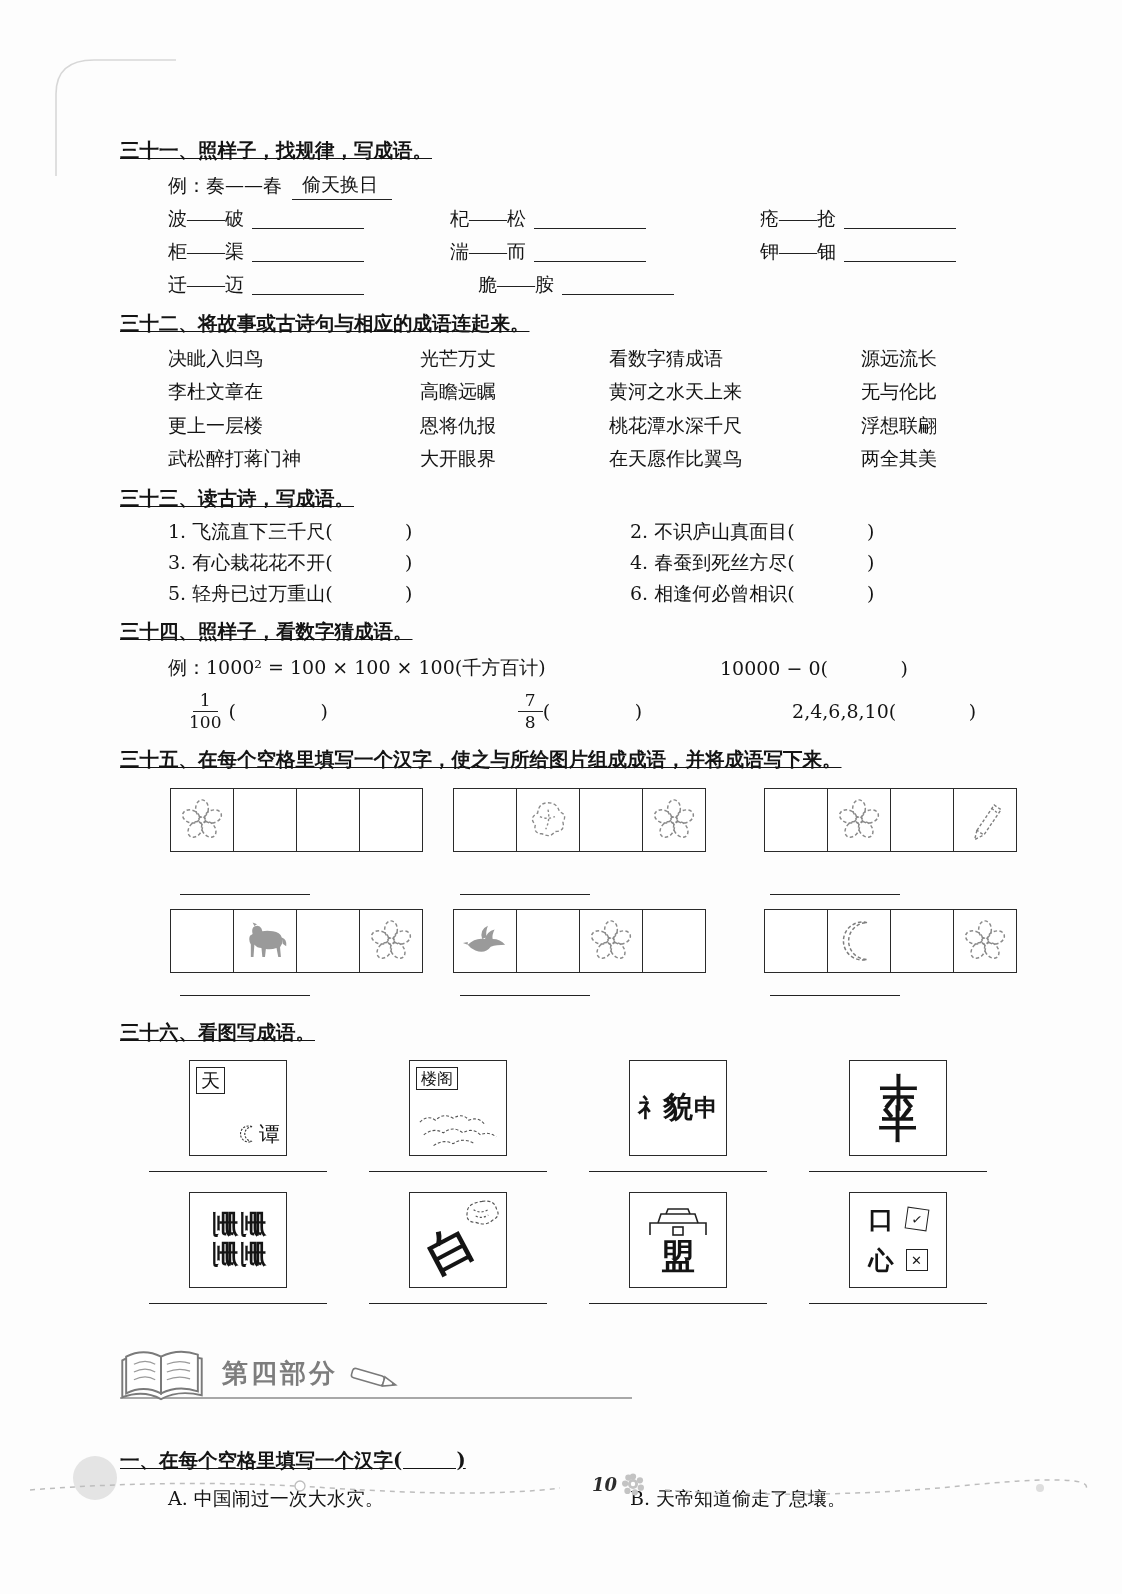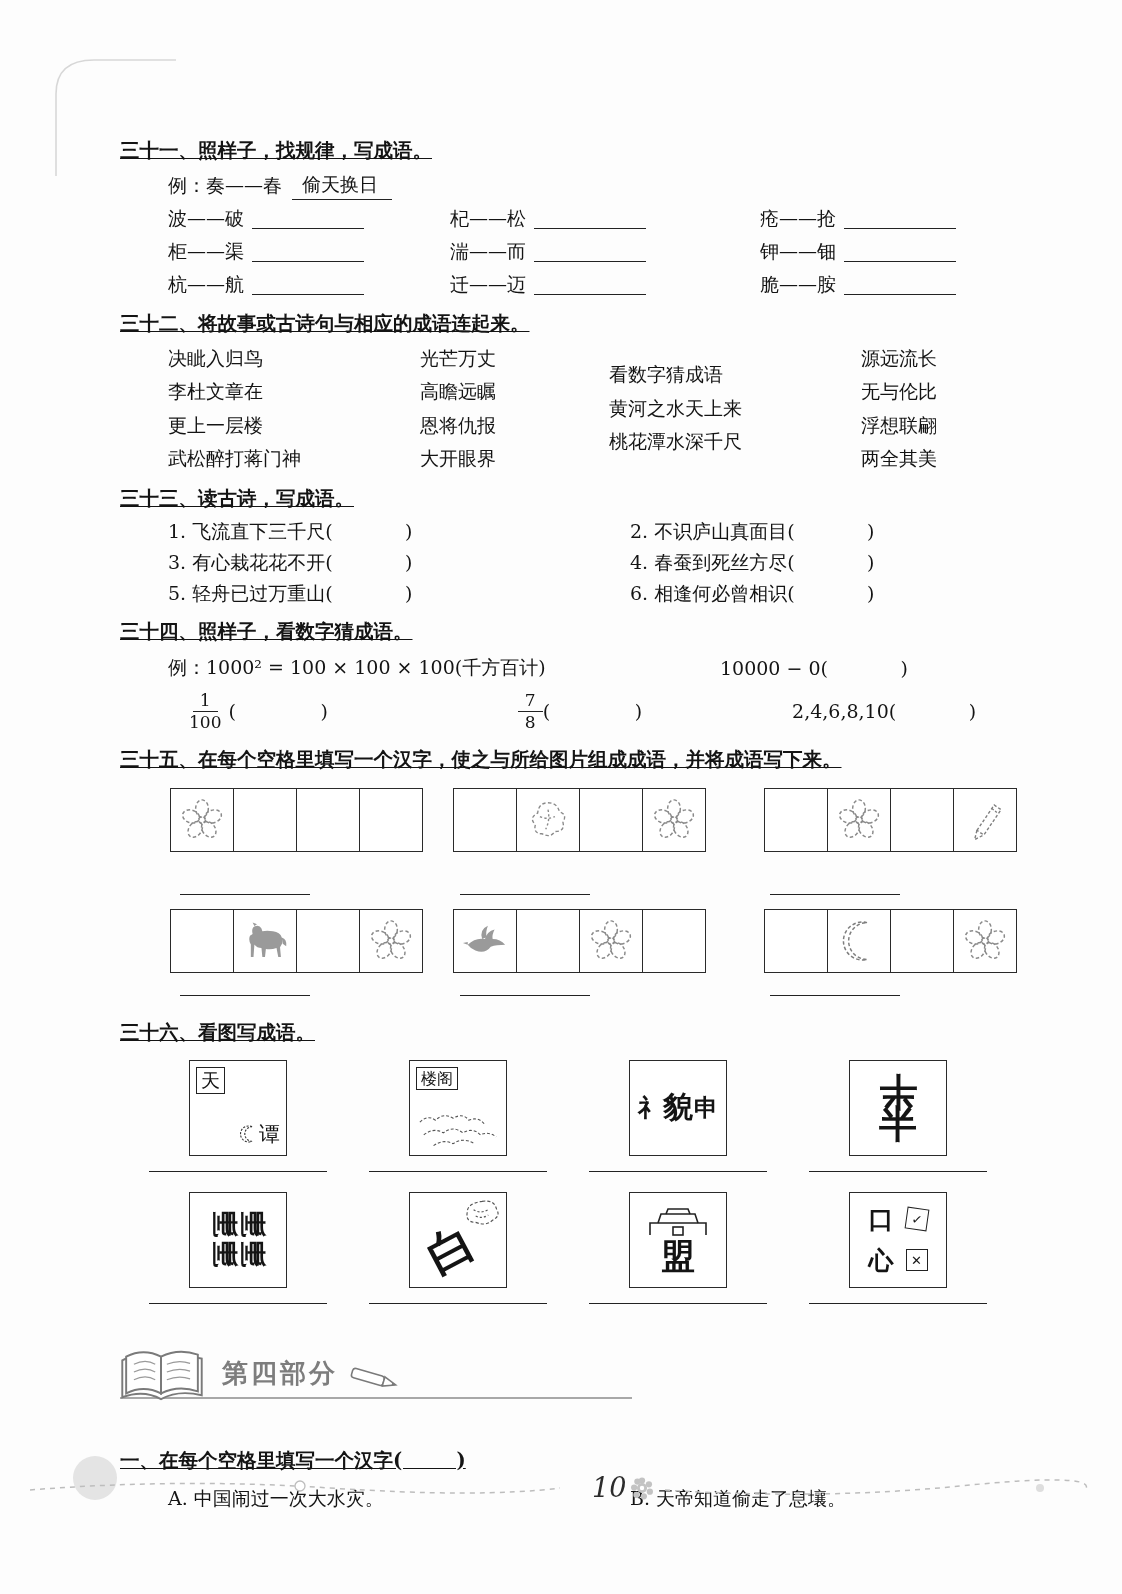--- a/index.html
+++ b/index.html
@@ -13,21 +13,21 @@
   .corner-arc{position:absolute;top:50px;left:50px;}
   h3{font-size:19.5px;font-weight:bold;margin:0;line-height:1.35;text-decoration:underline;}
   .indent{margin-left:48px;}
   .line{display:flex;align-items:baseline;}
   .pre{white-space:pre;}
   .blank{display:inline-block;width:112px;height:19px;border-bottom:1.2px solid #222;margin-left:8px;}
   
   .ex-line{margin-top:6px;height:32px;align-items:center;}
   .ex-answer{border-bottom:1.2px solid #222;padding:0 14px 1px 10px;margin-left:10px;}
   .pair-row{height:33px;align-items:center;}
-  .pair-cell{display:flex;align-items:center;}
+  .pair-cell{display:flex;align-items:center;font-family:Liberation Serif, serif;}
   .pc1{width:282px;}.pc2{width:310px;}.pc3{flex:1;}
   
   .sec{margin-top:10px;}
   .s32-grid{display:flex;margin-top:4px;align-items:center;}
   .s32-col span{display:block;line-height:33.5px;}
   .s32-stories{width:252px;}
   .s32-idioms-l{width:160px;}
   .s32-divider{width:0;border-left:1.3px solid #222;margin:4px 0;}
   .s32-poems{width:252px;padding-left:28px;}
   .s32-idioms-r{flex:1;}
@@ -90,21 +90,21 @@
   .part-title{font-size:37px;font-weight:bold;letter-spacing:7px;margin-left:26px;position:relative;
     color:#ffffff;-webkit-text-stroke:2px #1c1c1c;text-shadow:0 0 1px #1c1c1c;}
   .pencil-deco{position:relative;margin-left:10px;top:6px;}
   
   .q1{margin-top:40px;}
   .q1-options{margin-top:12px;}
   .optA{width:462px;display:inline-block;}
   
   .footer{position:absolute;left:0;top:1438px;width:1122px;height:120px;}
   .page-num{position:absolute;left:592px;top:34px;display:flex;align-items:center;gap:4px;}
-  .page-num span{font-style:italic;font-size:27px;color:#2c2c2c;}
+  .page-num span{font-style:italic;font-size:18px;color:#2c2c2c;font-weight:bold;}
 </style>
 </head>
 <body>
 
 <svg class="corner-arc" width="130" height="130">
   <path d="M6 126 L6 44 Q6 10 44 10 L126 10" fill="none" stroke="#d7d7d7" stroke-width="1.6"></path>
 </svg>
 
 <div class="page">
 
@@ -136,24 +136,20 @@
       <div class="pair-cell pc2">
           <span>湍——而</span>
           <span class="blank"></span>
         </div>
       <div class="pair-cell pc3">
           <span>钾——钿</span>
           <span class="blank"></span>
         </div>
     </div>
     <div class="line indent pair-row">
-      <div class="pair-cell pc1">
-          <span>杭——航</span>
-          <span class="blank"></span>
-        </div>
       <div class="pair-cell pc2">
           <span>迁——迈</span>
           <span class="blank"></span>
         </div>
       <div class="pair-cell pc3">
           <span>脆——胺</span>
           <span class="blank"></span>
         </div>
     </div>
   </section>
@@ -171,20 +167,21 @@
         <span>光芒万丈</span>
         <span>高瞻远瞩</span>
         <span>恩将仇报</span>
         <span>大开眼界</span>
       </div>
       <div class="s32-divider"></div>
       <div class="s32-col s32-poems">
         <span>看数字猜成语</span>
         <span>黄河之水天上来</span>
         <span>桃花潭水深千尺</span>
+        <span>在天愿作比翼鸟</span>
       </div>
       <div class="s32-col s32-idioms-r">
         <span>源远流长</span>
         <span>无与伦比</span>
         <span>浮想联翩</span>
         <span>两全其美</span>
       </div>
     </div>
   </section>
 

